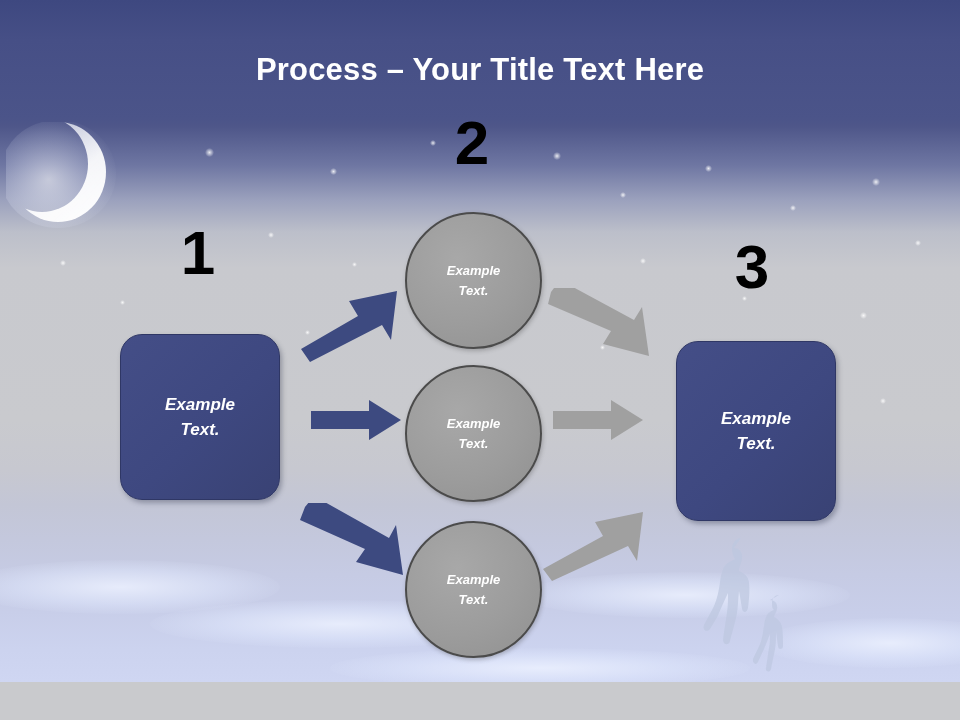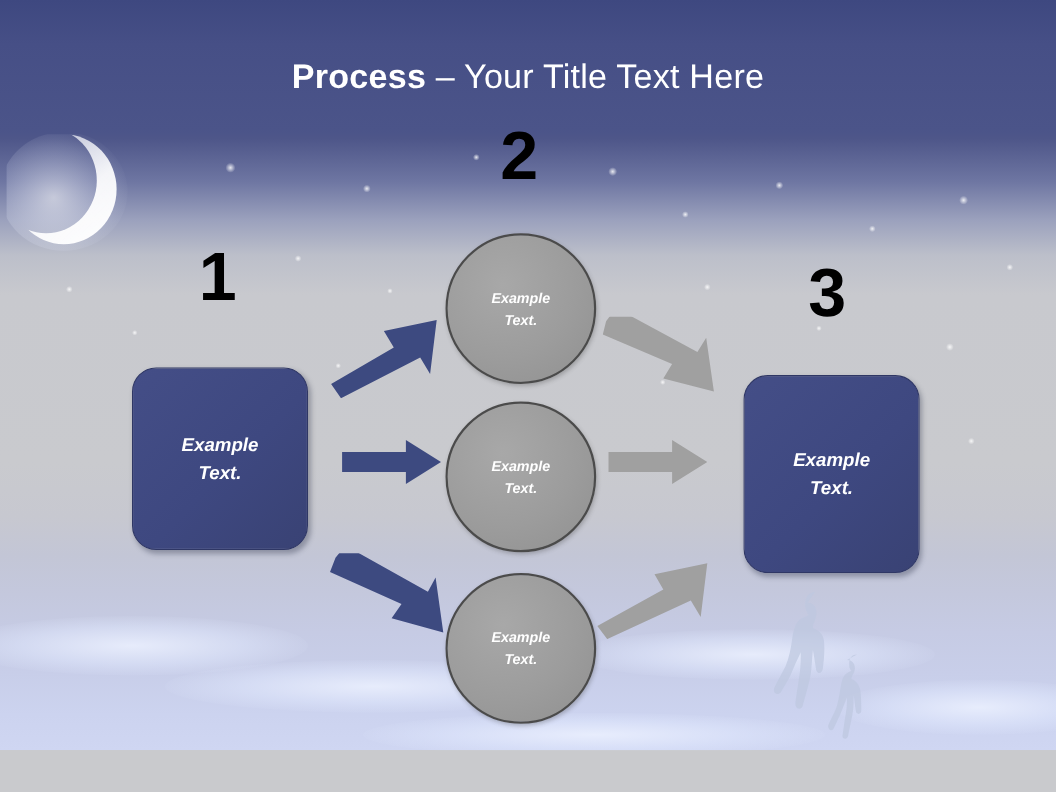--- a/index.html
+++ b/index.html
@@ -91,21 +91,21 @@
     top: 50px;
     width: 960px;
     text-align: center;
     color: #ffffff;
     font-size: 31px;
     line-height: 40px;
     letter-spacing: 0.2px;
     white-space: nowrap;
   }
   .title .t-bold { font-weight: bold; }
-  .title .t-light { font-weight: normal; margin-top: 46px; }
+  .title .t-light { font-weight: bold; margin-top: 46px; }
 
   
   .step-num {
     position: absolute;
     color: #000000;
     font-weight: bold;
     font-size: 62px;
     line-height: 62px;
     text-align: center;
     width: 80px;

